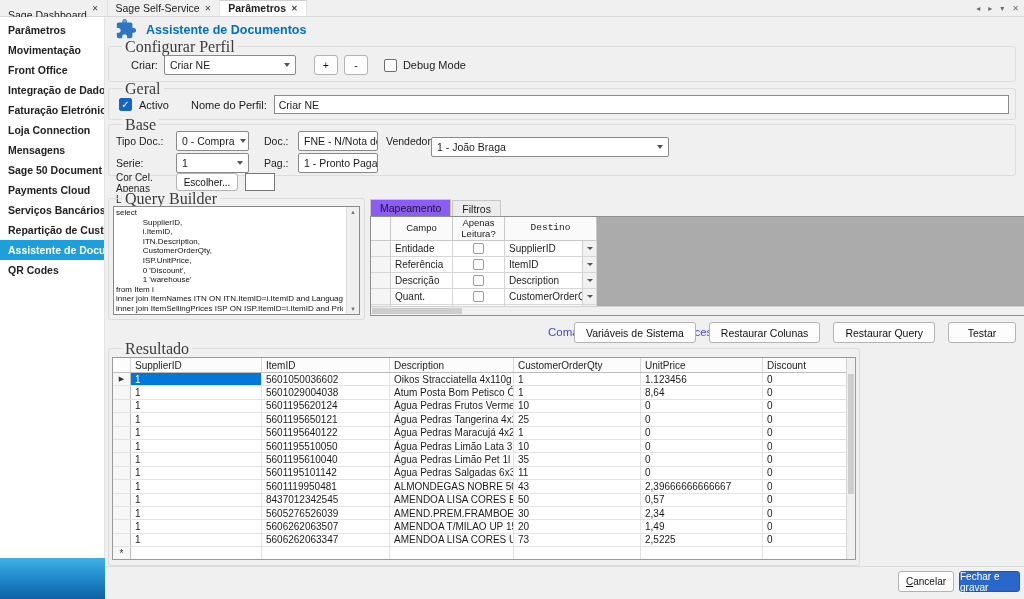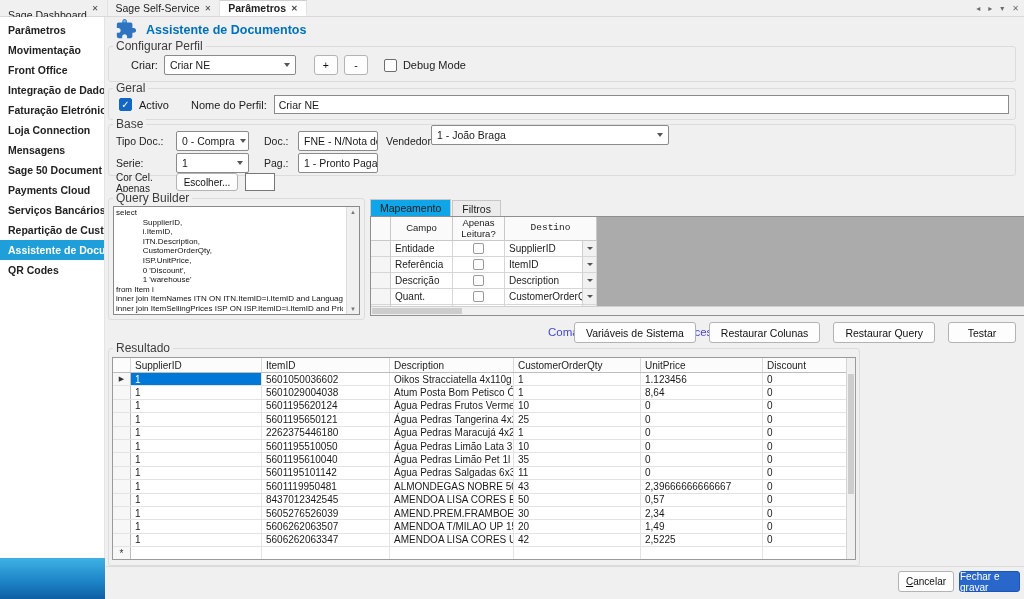--- a/index.html
+++ b/index.html
@@ -24,22 +24,22 @@
   .side-item { height:20px; line-height:20px; padding-left:8px; font-weight:bold; font-size:10.5px;
                white-space:nowrap; overflow:hidden; color:#222; }
   .side-item.selected { background:#1e9fd9; color:#fff; }
   .side-footer { position:absolute; left:0; bottom:0; width:105px; height:41px;
                  background:linear-gradient(180deg,#3fb1e4 0%, #1e86c8 55%, #0f5fa4 100%); }
   
   .title-row { position:absolute; left:114px; top:18px; display:flex; align-items:center; gap:8px; }
   .page-title { color:#0070c0; font-weight:bold; font-size:12.5px; }
   
   .group { position:absolute; border:1px solid #dcdcdc; border-radius:3px; }
-  .group-label { position:absolute; top:-7px; left:4px; background:#f0f0f0; padding:0 3px;
-                 font-size:12px; color:#3c3c3c; line-height:13px; }
+  .group-label { position:absolute; top:-7px; left:13px; background:#f0f0f0; padding:0 3px;
+                 font-size:16px; color:#3c3c3c; line-height:13px;font-family:Liberation Serif, serif; }
   #group-configurar { left:108px; top:46px; width:908px; height:36px; }
   #group-geral      { left:108px; top:88px;  width:908px; height:32px; }
   #group-base       { left:108px; top:124px; width:908px; height:52px; }
   #group-query      { left:108px; top:198px; width:257px; height:122px; }
   #group-resultado  { left:108px; top:348px; width:752px; height:218px;text-align:right; }
   
   .dd { height:20px; background:#fff; border:1px solid #8a8a8a; border-radius:2px;
         display:flex; align-items:center; justify-content:space-between; padding:0 5px;
         font-size:10.5px; white-space:nowrap; overflow:hidden; }
   .dd .arr { width:0; height:0; border-left:3.5px solid transparent; border-right:3.5px solid transparent;
@@ -69,21 +69,21 @@
                 line-height:9.6px; white-space:pre; overflow:hidden; color:#111;
                 font-family:"Liberation Sans", sans-serif; }
   .query-scroll { position:absolute; right:0; top:0; bottom:0; width:13px; background:#f0f0f0;
                   border-left:1px solid #ddd; display:flex; flex-direction:column;
                   justify-content:space-between; align-items:center; padding:2px 0;
                   font-size:6px; color:#777; }
   
   .map-tabs { position:absolute; left:370px; top:199px; display:flex; align-items:flex-end; height:17px; }
   .mtab { height:16px; padding:0 9px; display:flex; align-items:center; font-size:10.5px;
           background:#ececec; border:1px solid #c6c6c6; border-bottom:none; margin-right:1px; }
-  .mtab.active { background:#0ea5e9; height:17px;text-align:right; }
+  .mtab.active { background:#8b5cf6; height:17px;text-align:right; }
   .map-panel { position:absolute; left:370px; top:216px; width:722px; height:100px;
                background:#ababab; border:1px solid #8f8f8f; overflow:hidden; }
   .map-table { position:absolute; left:0; top:0; background:#ababab; }
   .map-hr { display:flex; height:24px; }
   .map-hc { background:#fafafa; border-right:1px solid #c9c9c9; border-bottom:1px solid #c9c9c9;
             display:flex; align-items:center; justify-content:center; text-align:center;
             font-size:9.5px; line-height:10.5px; color:#222; }
   .map-row { display:flex; height:16px; }
   .map-cell { background:#fff; border-right:1px solid #d6d6d6; border-bottom:1px solid #d6d6d6;
               display:flex; align-items:center; font-size:10px; padding-left:4px; overflow:hidden; }
@@ -219,21 +219,21 @@
   <span class="b-lbl" style="left:7px; top:10px;">Tipo Doc.:</span>
   <span class="dd b-dd" style="left:67px; top:6px; width:73px;">
     <span>0 - Compra</span>
       <span class="arr"></span>
   </span>
   <span class="b-lbl" style="left:155px; top:10px;">Doc.:</span>
   <span class="dd b-dd" style="left:189px; top:6px; width:80px;">
     <span>FNE - N/Nota de Env</span>
   </span>
   <span class="b-lbl" style="left:277px; top:10px;">Vendedor:</span>
-  <span class="dd b-dd" style="left:322px; top:0; width:238px;gap:24px;">
+  <span class="dd b-dd" style="left:322px; top:12px; width:238px;gap:24px;">
     <span>1 - João Braga</span>
       <span class="arr"></span>
   </span>
   <span class="b-lbl" style="left:7px; top:32px;">Serie:</span>
   <span class="dd b-dd" style="left:67px; top:28px; width:73px;">
     <span>1</span>
       <span class="arr"></span>
   </span>
   <span class="b-lbl" style="left:155px; top:32px;">Pag.:</span>
   <span class="dd b-dd" style="left:189px; top:28px; width:80px;">
@@ -382,21 +382,21 @@
           <div class="g-cell gw-c2">5601195650121</div>
           <div class="g-cell gw-c3">Água Pedras Tangerina 4x25cl</div>
           <div class="g-cell gw-c4">25</div>
           <div class="g-cell gw-c5">0</div>
           <div class="g-cell gw-c6">0</div>
           <div class="g-cell gw-c7">1</div>
         </div>
         <div class="grid-row">
           <div class="g-rowhdr"></div>
           <div class="g-cell gw-c1">1</div>
-          <div class="g-cell gw-c2">2262375446180</div>
+          <div class="g-cell gw-c2">5601195640122</div>
           <div class="g-cell gw-c3">Água Pedras Maracujá 4x25cl</div>
           <div class="g-cell gw-c4">1</div>
           <div class="g-cell gw-c5">0</div>
           <div class="g-cell gw-c6">0</div>
           <div class="g-cell gw-c7">1</div>
         </div>
         <div class="grid-row">
           <div class="g-rowhdr"></div>
           <div class="g-cell gw-c1">1</div>
           <div class="g-cell gw-c2">5601195510050</div>
@@ -464,21 +464,21 @@
           <div class="g-cell gw-c4">20</div>
           <div class="g-cell gw-c5">1,49</div>
           <div class="g-cell gw-c6">0</div>
           <div class="g-cell gw-c7">1</div>
         </div>
         <div class="grid-row">
           <div class="g-rowhdr"></div>
           <div class="g-cell gw-c1">1</div>
           <div class="g-cell gw-c2">5606262063347</div>
           <div class="g-cell gw-c3">AMENDOA LISA CORES UP 180g</div>
-          <div class="g-cell gw-c4">42</div>
+          <div class="g-cell gw-c4">73</div>
           <div class="g-cell gw-c5">2,5225</div>
           <div class="g-cell gw-c6">0</div>
           <div class="g-cell gw-c7">1</div>
         </div>
         <div class="grid-row">
           <div class="g-rowhdr" style="font-size: 10px;">*</div>
           <div class="g-cell gw-c1"></div>
           <div class="g-cell gw-c2"></div>
           <div class="g-cell gw-c3"></div>
           <div class="g-cell gw-c4"></div>

